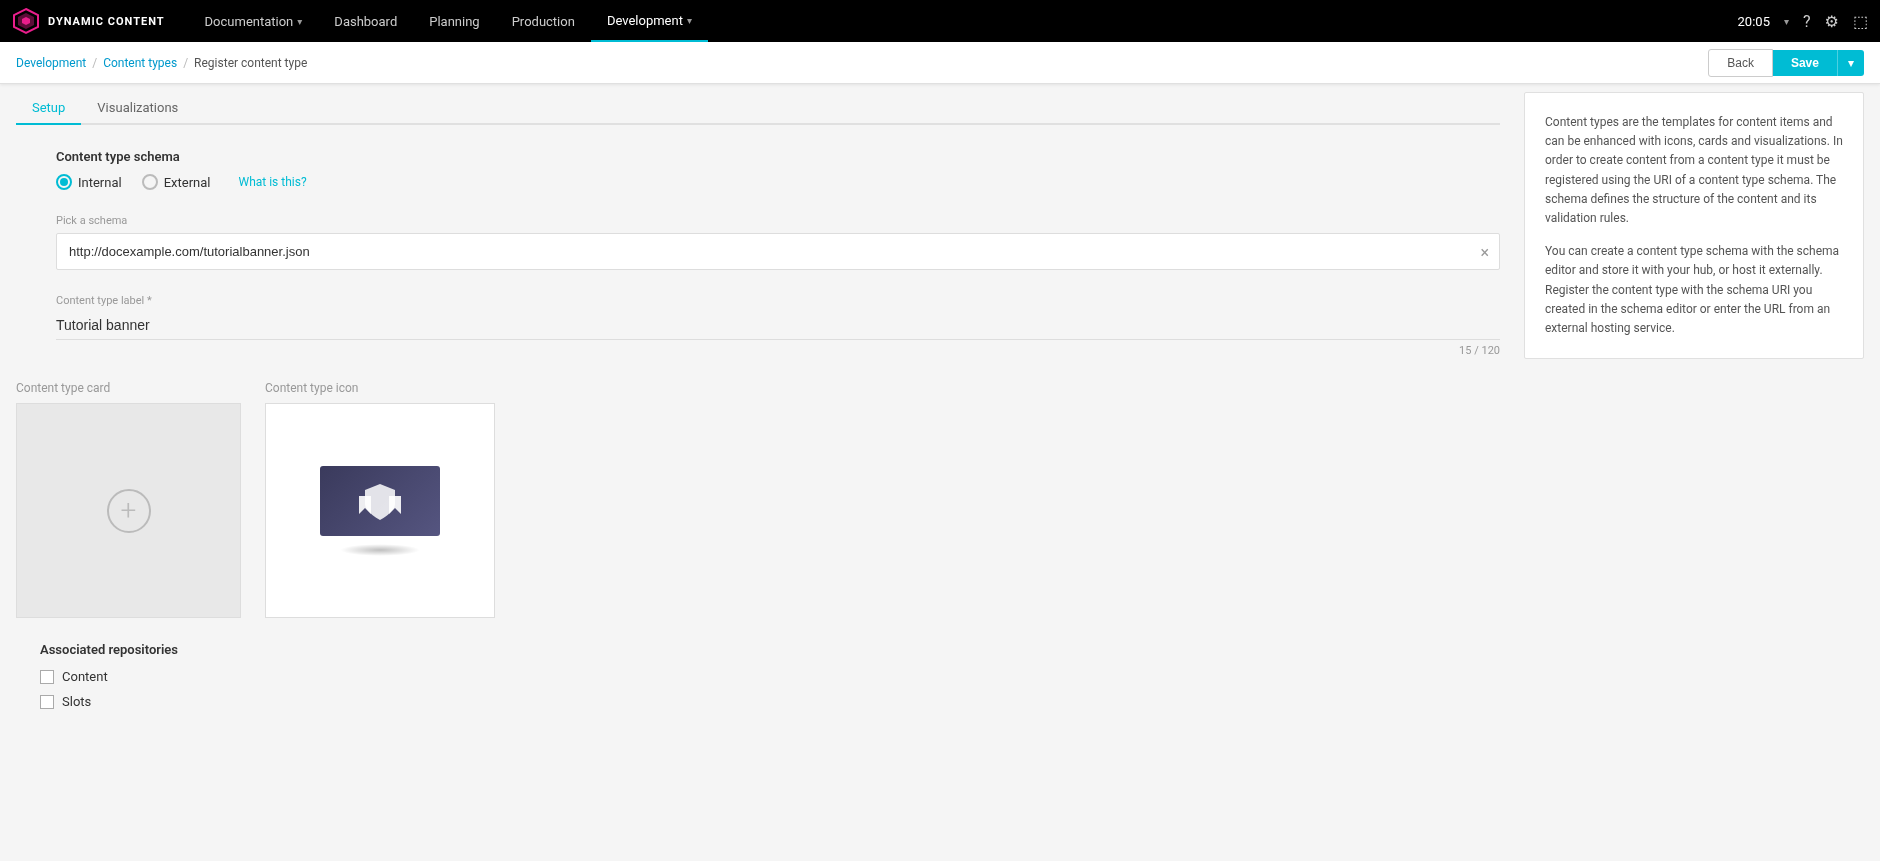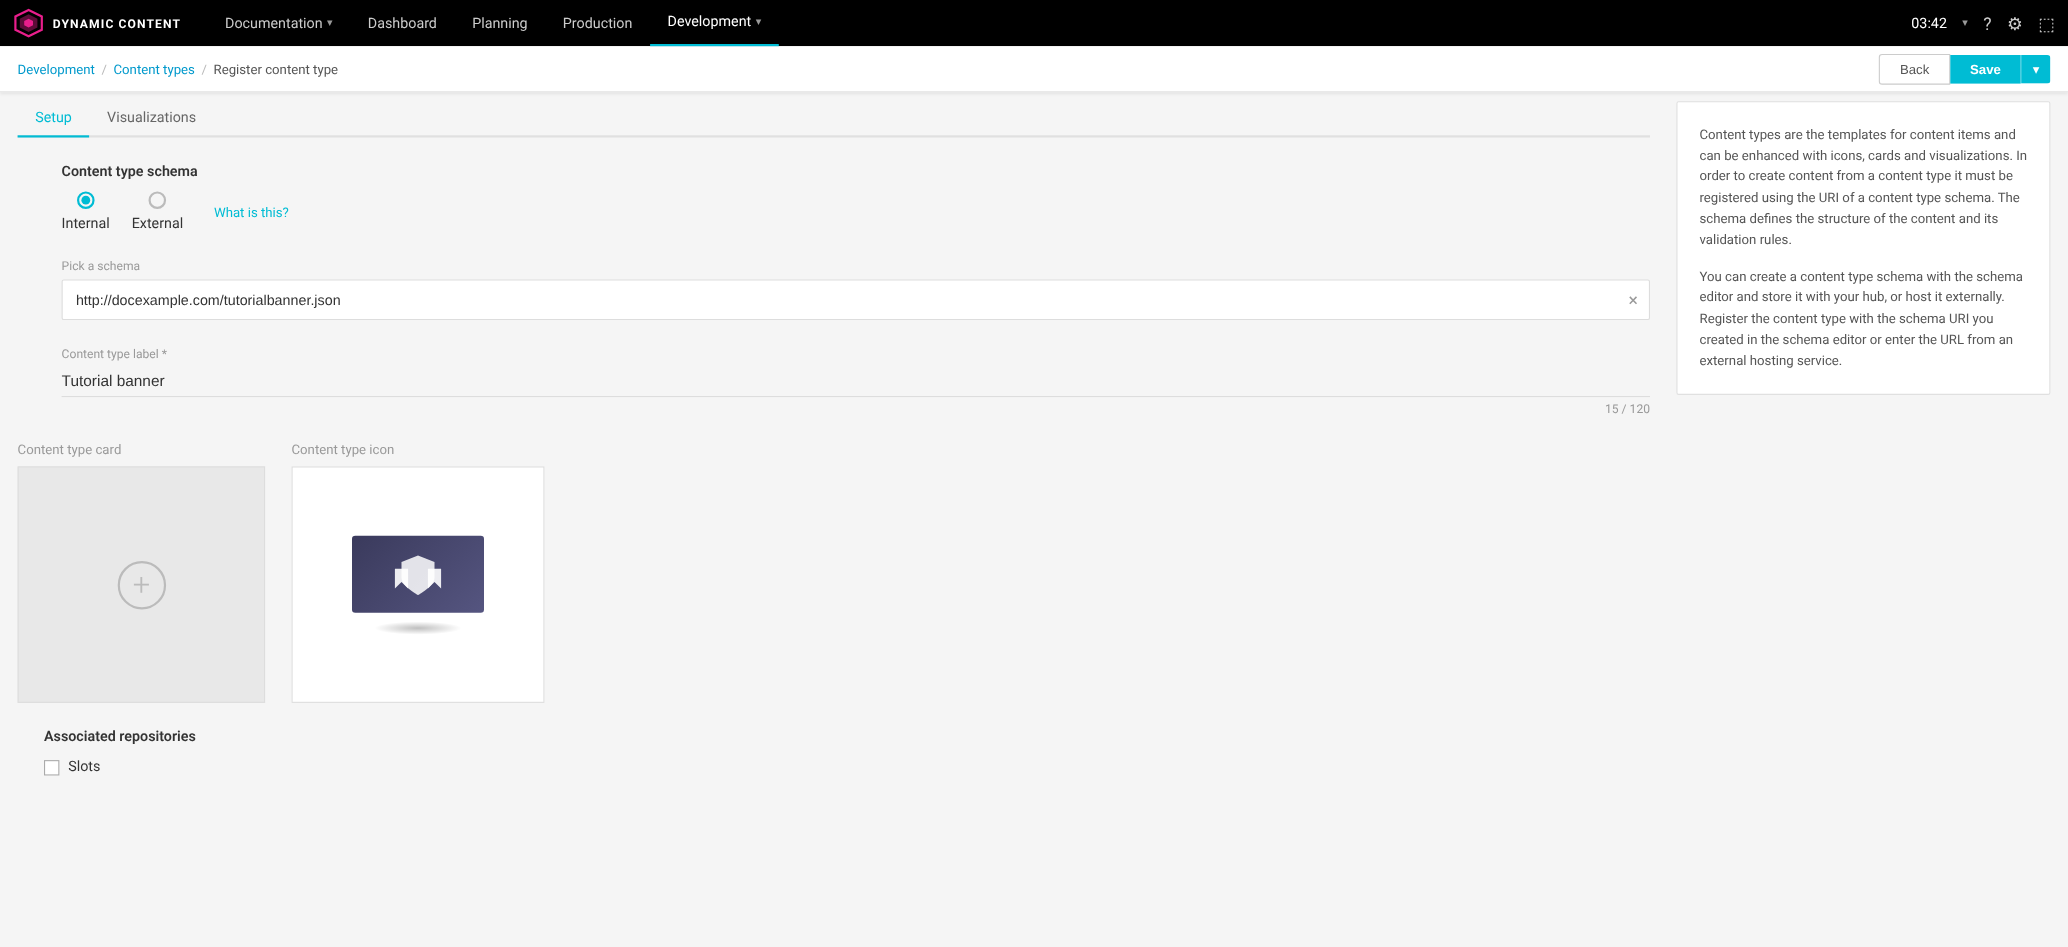--- a/index.html
+++ b/index.html
@@ -173,21 +173,20 @@
     .radio-group {
       display: flex;
       align-items: center;
       gap: 20px;
     }
     .radio-option {
       display: flex;
       align-items: center;
       gap: 6px;
       cursor: pointer;
-      flex-direction: column;
     }
     .radio-custom {
       width: 16px;
       height: 16px;
       border-radius: 50%;
       border: 2px solid #bbb;
       display: flex;
       align-items: center;
       justify-content: center;
       flex-shrink: 0;
@@ -391,21 +390,21 @@
     </div>
     <div class="nav-item">
       <span>Production</span>
     </div>
     <div class="nav-item active">
       <span>Development</span>
       <span class="chevron">▾</span>
     </div>
   </div>
   <div class="nav-right">
-    <span class="time">03:42</span>
+    <span class="time">20:05</span>
     <span class="chevron">▾</span>
     <span class="nav-icon">?</span>
     <span class="nav-icon">⚙</span>
     <span class="nav-icon">⬚</span>
   </div>
 </nav>
 
 <div class="breadcrumb-bar">
   <div class="breadcrumb">
     <span class="link">Development</span>
@@ -483,20 +482,24 @@
           </div>
           <div class="icon-shadow"></div>
         </div>
       </div>
     </div>
 
     <div class="assoc-section">
       <div class="assoc-title">Associated repositories</div>
       <div class="checkbox-row">
         <div class="checkbox-custom"></div>
+        <span class="checkbox-label">Content</span>
+      </div>
+      <div class="checkbox-row">
+        <div class="checkbox-custom"></div>
         <span class="checkbox-label">Slots</span>
       </div>
     </div>
 
   </div>
 
   <div class="right-panel">
     <div class="info-box">
       <p>Content types are the templates for content items and can be enhanced with icons, cards and visualizations. In order to create content from a content type it must be registered using the URI of a content type schema. The schema defines the structure of the content and its validation rules.</p>
       <p>You can create a content type schema with the schema editor and store it with your hub, or host it externally. Register the content type with the schema URI you created in the schema editor or enter the URL from an external hosting service.</p>

